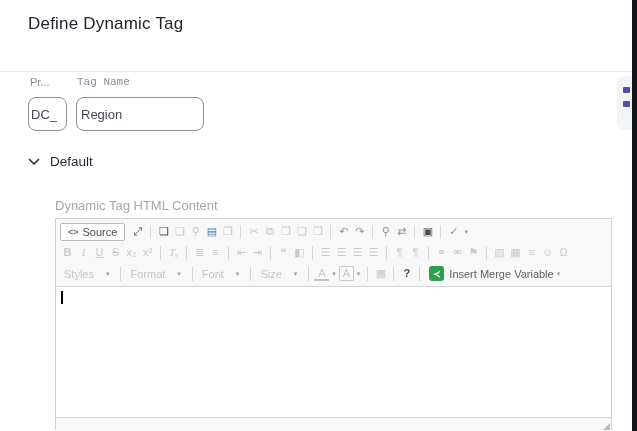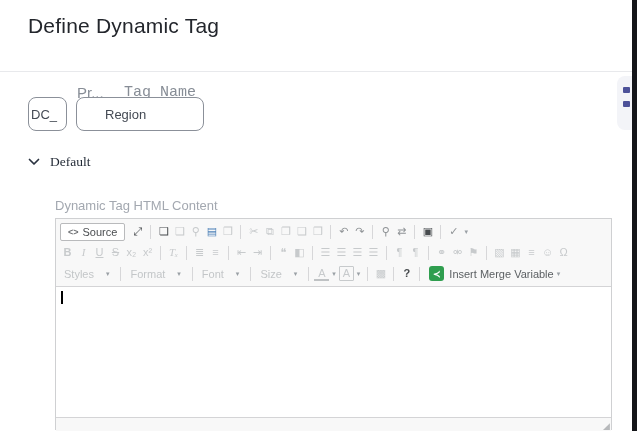--- a/index.html
+++ b/index.html
@@ -1,36 +1,36 @@
 <!DOCTYPE html>
 <html style="--accent-green: #2f9e4f; --accent-purple: #4d5299; --edge-strip: #141519; --toolbar-bg: #f8f8f8;"><head>
 <meta charset="utf-8">
 <style>
   * { margin:0; padding:0; box-sizing:border-box; }
   html,body { background:#fff; }
   body {
     width:637px; height:431px; position:relative; overflow:hidden;
     font-family:"Liberation Sans", sans-serif;
   }
-  .page-title { position:absolute; left:28px; top:14px; font-size:21px; color:#23262c; font-weight:500; letter-spacing:.2px; }
+  .page-title { position:absolute; left:28px; top:14px; font-size:17px; color:#23262c; font-weight:500; letter-spacing:.2px; }
   .header-divider { position:absolute; left:0; top:71px; width:100%; height:1px; background:#e8e9ec; }
 
   .edge-strip { position:absolute; right:0; top:0; width:5px; height:431px; background:var(--edge-strip,#141519); }
   .cut-panel { position:absolute; right:5px; top:76px; width:15px; height:54px; background:#f3f4f8; border-radius:8px 0 0 8px; }
   .cut-panel .bar { position:absolute; left:6px; width:7px; height:6px; background:var(--accent-purple,#4d5299); border-radius:1px; }
   .cut-panel .bar.b1 { top:11px; } .cut-panel .bar.b2 { top:25px; }
 
-  .field-label { position:absolute; top:84px; font-size:15px; color:#878d96;margin-left:47px; }
+  .field-label { position:absolute; top:76px; font-size:11px; color:#878d96; }
   .lbl-prefix { left:30px; } .lbl-tagname { left:77px;font-family:Liberation Mono, monospace; }
   .txt-input { position:absolute; top:97px; height:34px; border:1px solid #8b9099; border-radius:8px;
                font-size:13px; color:#444a54; background:#fff; font-family:"Liberation Sans",sans-serif; outline:none; }
   .in-prefix { left:28px; width:39px; padding:0 2px; }
-  .in-tagname { left:76px; width:128px; padding:0 28px; }
+  .in-tagname { left:76px; width:128px; padding:0 4px; }
 
-  .default-row { position:absolute; left:28px; top:154px; display:flex; align-items:center; gap:10px; cursor:pointer;font-family:Liberation Serif, serif; }
+  .default-row { position:absolute; left:28px; top:154px; display:flex; align-items:center; gap:10px; cursor:pointer; }
   .default-row svg { display:block; }
   .default-label { font-size:13.5px; color:#1f2733; font-weight:500; }
 
   .editor-label { position:absolute; left:55px; top:198px; font-size:13px; color:#a3a8b0; }
 
   .editor { position:absolute; left:55px; top:218px; width:557px; height:212px; border:1px solid #cfd0d2; background:#fff; }
   .toolbar { background:var(--toolbar-bg,#f8f8f8); border-bottom:1px solid #d4d4d6; padding:2px 4px; }
   .tb-row { display:flex; align-items:center; height:21px; gap:1px; }
   .tb-i { min-width:15px; text-align:center; font-size:11px; padding:1px 2px; line-height:1; cursor:pointer; }
   .tb-i.dark { color:#474b4e; } .tb-i.muted { color:#8f9396; } .tb-i.disabled { color:#c7cacc; } .tb-i.blue { color:#4e82b8; }

